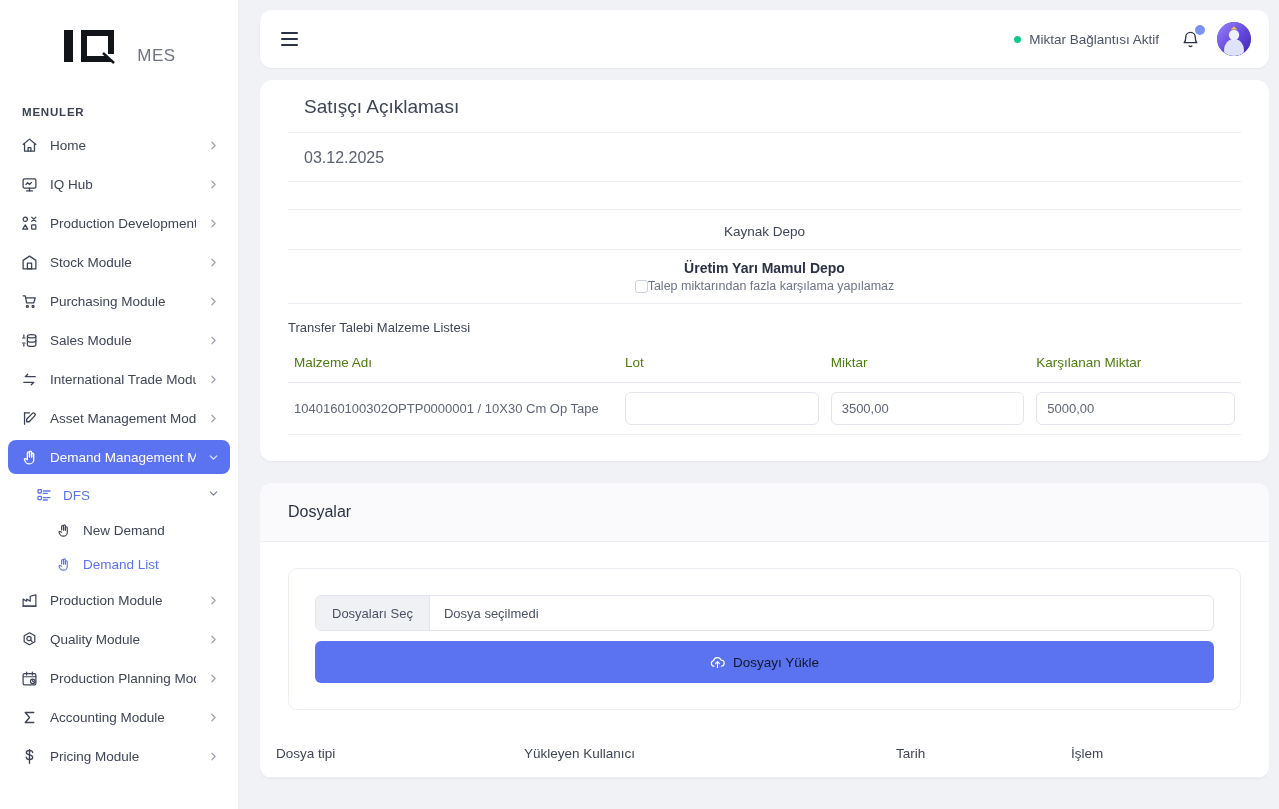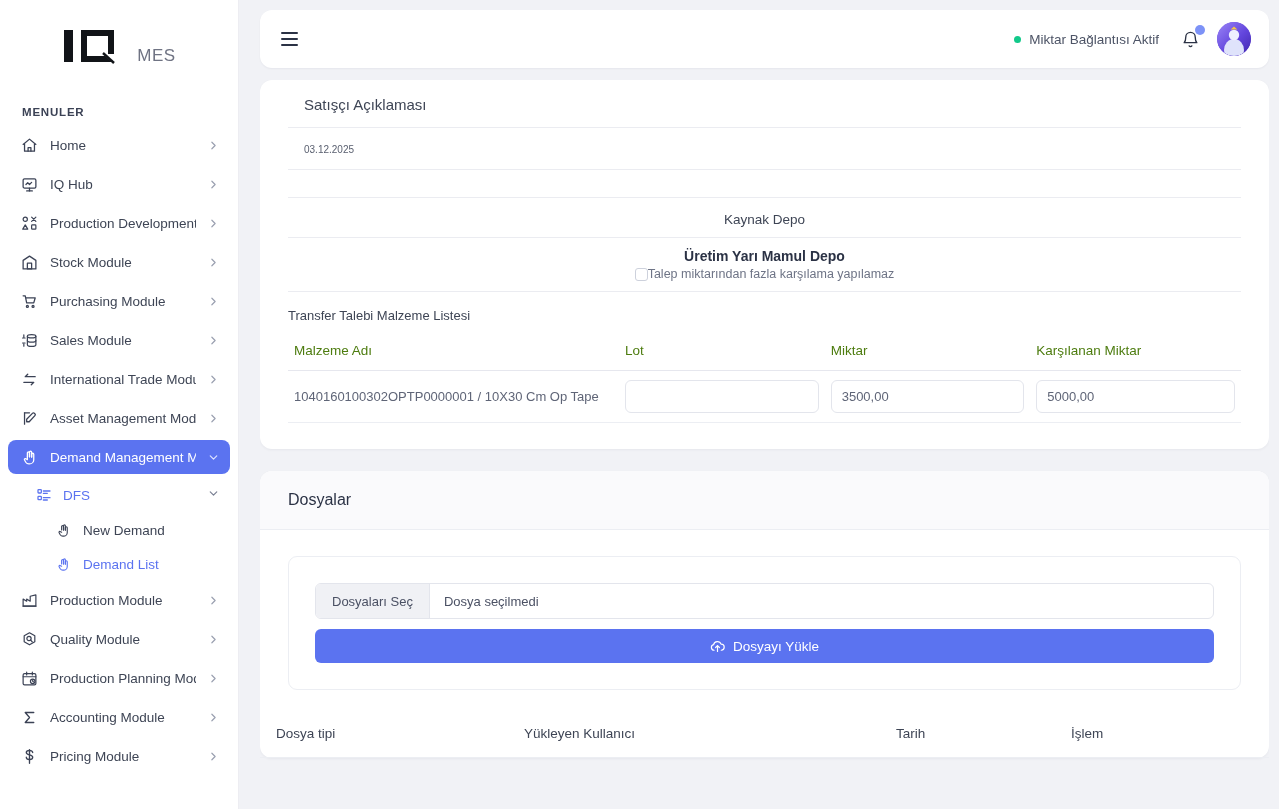--- a/index.html
+++ b/index.html
@@ -104,25 +104,25 @@
     background: #ffffff; border-radius: 12px;
     box-shadow: 0 1px 3px rgba(20,25,60,.05);
   }
   .card-top { padding: 0 28px 26px 28px; margin-bottom: 22px; }
 
   .field-row {
     border-bottom: 1px solid #ebecf1;
     display: flex; align-items: center;
   }
   .field-label {
-    font-size: 15px; color: #3e4555;
+    font-size: 19px; color: #3e4555;
     padding: 16px 0 14px 16px;
   }
   .field-value {
-    font-size: 10px; color: #5a6070;
+    font-size: 16px; color: #5a6070;
     padding: 16px 0 14px 16px;
   }
   .center-block { text-align: center; }
   .dest-title {
     font-size: 13.5px; color: #3e4555; padding: 14px 0 10px 0;
   }
   .dest-strong {
     font-size: 14px; font-weight: 700; color: #2b3245; padding-top: 10px;
   }
   .chk-line {
@@ -177,22 +177,22 @@
   .file-btn {
     background: #f0f1f5; border-right: 1px solid #e3e5ec;
     padding: 0 16px; display: flex; align-items: center;
     font-size: 13px; color: #4b5164; cursor: pointer; height: 34px;
   }
   .file-name {
     display: flex; align-items: center; padding: 0 14px;
     font-size: 13px; color: #4b5164; flex: 1; height: 34px;
   }
   .upload-btn {
-    width: 100%; height: 34px; background: #5b73f0; border: none;
-    border-radius: 6px; color: #ffffff; font-size: 13.5px; cursor: pointer;
+    width: 100%; height: 42px; background: #5b73f0; border: none;
+    border-radius: 6px; color: #0f172a; font-size: 13.5px; cursor: pointer;
     display: flex; align-items: center; justify-content: center; gap: 8px;
     font-family: "Liberation Sans", sans-serif;
   }
 
   .files-table { padding: 0 0 0 0; }
   table.ft { width: 100%; border-collapse: collapse; }
   table.ft th {
     text-align: left; font-size: 13.5px; font-weight: 400; color: #3e4555;
     padding: 14px 6px 16px 6px; border-bottom: 1px solid #eceef3;
   }

